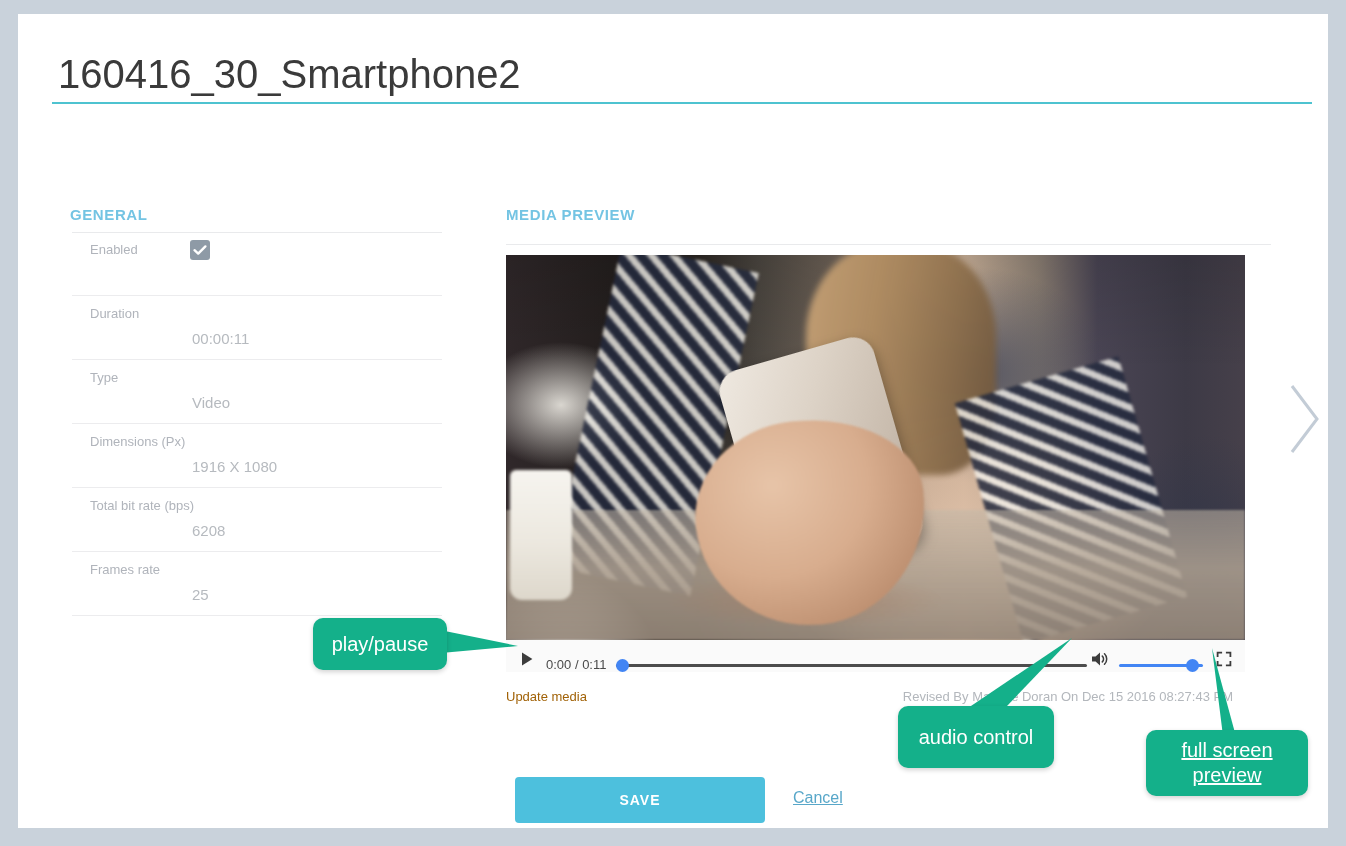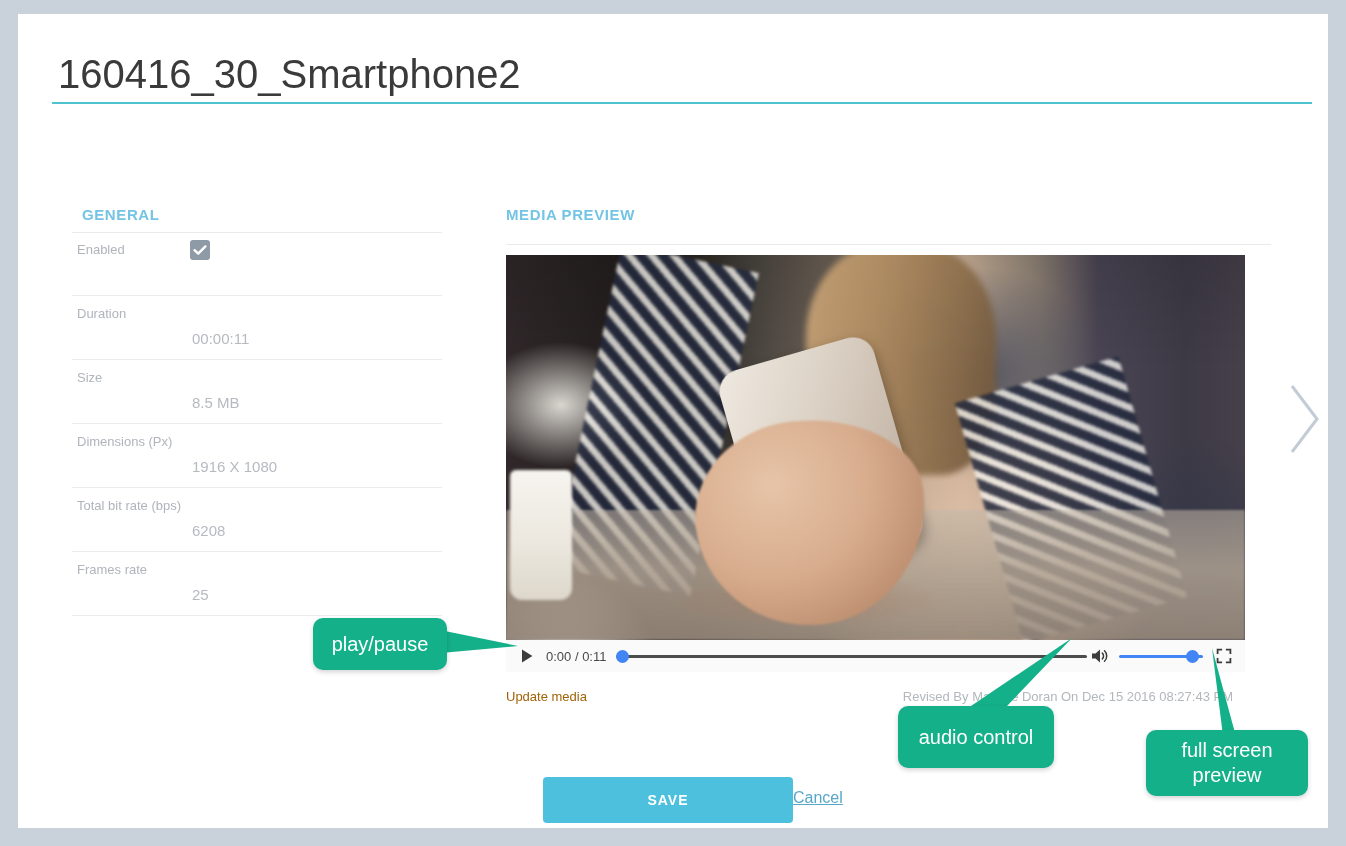--- a/index.html
+++ b/index.html
@@ -70,21 +70,21 @@
     top: 218px;
     width: 370px;
   }
   .field-row {
     position: relative;
     height: 63px;
     border-bottom: 1px solid #ececee;
   }
   .field-label {
     position: absolute;
-    left: 5px;
+    left: 18px;
     top: 10px;
     font-size: 13px;
     color: #b0b4bb;
     white-space: nowrap;
   }
   .field-value {
     position: absolute;
     left: 120px;
     top: 34px;
     font-size: 15px;
@@ -217,21 +217,21 @@
 
   
   .controls {
     position: absolute;
     left: 488px;
     top: 626px;
     width: 739px;
     height: 32px;
     background: #fafafa;
     display: flex;
-    align-items: center;
+    align-items: flex-end;
     padding: 0 8px;
     box-sizing: border-box;
   }
   .ctrl-btn {
     display: flex;
     align-items: center;
     justify-content: center;
     width: 26px;
     height: 26px;
     cursor: pointer;
@@ -320,21 +320,20 @@
     height: 46px;
     border: none;
     border-radius: 4px;
     background: #4dc0dd;
     color: #ffffff;
     font-size: 14px;
     font-weight: bold;
     letter-spacing: 1px;
     cursor: pointer;
     font-family: "Liberation Sans", sans-serif;
-    margin-left: 28px;
   }
   .cancel-link {
     position: absolute;
     left: 775px;
     top: 775px;
     font-size: 16px;
     color: #58a7c9;
     text-decoration: underline;
     cursor: pointer;
   }
@@ -363,55 +362,55 @@
     line-height: 1.25;
     box-shadow: 0 2px 5px rgba(0,0,0,0.18);
     z-index: 5;
   }
   .callout-arrow {
     position: absolute;
     z-index: 4;
   }
   #callout-play { left: 313px; top: 618px; width: 134px; height: 52px; }
   #callout-audio { left: 898px; top: 706px; width: 156px; height: 62px; }
-  #callout-fullscreen { left: 1146px; top: 730px; width: 162px; height: 66px; }
+  #callout-fullscreen { left: 1146px; top: 730px; width: 162px; height: 66px; text-decoration: underline; }
 </style>
 </head>
 <body>
 
 <div class="viewport">
   <div class="card">
 
     <div class="page-title">160416_30_Smartphone2</div>
     <div class="title-rule"></div>
 
-    <div class="section-head" style="left:64px; top:192px;">GENERAL</div>
+    <div class="section-head" style="left:52px; top:192px;">GENERAL</div>
     <div class="section-rule" style="left:54px; top:218px; width:370px;"></div>
 
     <div class="general">
 
       <div class="field-row">
         <div class="field-label">Enabled</div>
         <div class="checkbox">
           <svg viewBox="0 0 20 20">
             <path d="M4.5 10.2 L8.2 13.6 L15.4 6.4" fill="none" stroke="#ffffff" stroke-width="2.4" stroke-linecap="round" stroke-linejoin="round"></path>
           </svg>
         </div>
       </div>
 
       <div class="field-row">
         <div class="field-label">Duration</div>
         <div class="field-value">00:00:11</div>
       </div>
 
-
       <div class="field-row">
-        <div class="field-label">Size</div>
-        <div class="field-value">8.5 MB</div>
-      </div>
+        <div class="field-label">Type</div>
+        <div class="field-value">Video</div>
+      </div>
+
 
       <div class="field-row">
         <div class="field-label">Dimensions (Px)</div>
         <div class="field-value">1916 X 1080</div>
       </div>
 
       <div class="field-row">
         <div class="field-label">Total bit rate (bps)</div>
         <div class="field-value">6208</div>
       </div>

